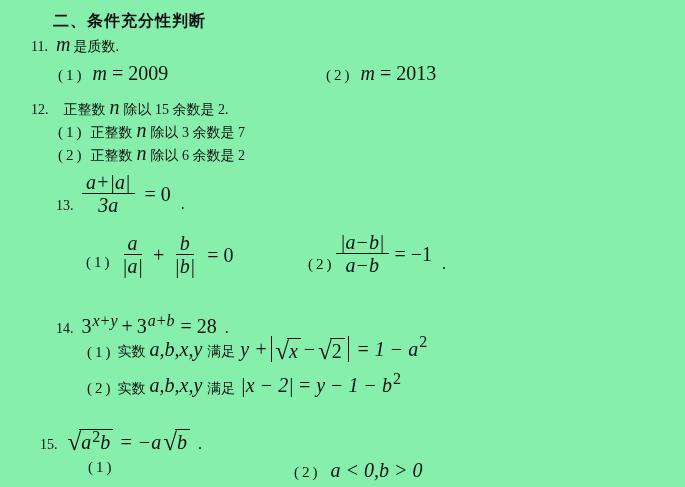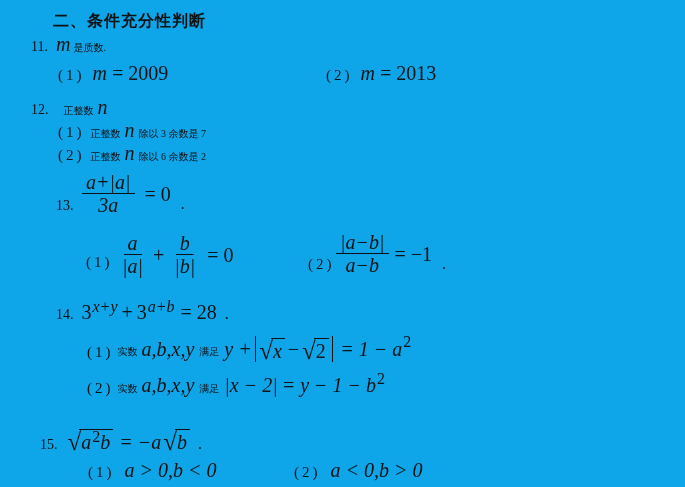--- a/index.html
+++ b/index.html
@@ -1,25 +1,25 @@
 <!DOCTYPE html>
 <html><head>
 <meta charset="utf-8">
 <style>
   html,body { margin:0; padding:0; background:#ffffff; }
-  .page { position:relative; width:685px; height:487px; background:#0ea5e9; color:#111;
+  .page { position:relative; width:685px; height:487px; background:#86efac; color:#111;
           font-family:"Liberation Serif","DejaVu Serif",serif; overflow:hidden; }
 
   .row  { position:absolute; display:flex; align-items:baseline; white-space:nowrap; }
   .rowc { align-items:center;justify-content:flex-end; }
 
   .title { position:absolute; font-size:16px; font-weight:bold; letter-spacing:1px;
            font-family:"Liberation Serif","DejaVu Serif",serif; }
 
-  .cjk   { font-size:10px; font-style:normal; }
+  .cjk   { font-size:14px; font-style:normal; }
   .pnum  { font-size:14px; font-style:normal; }
   .plabel{ position:static; font-size:15px; letter-spacing:3px; font-style:normal; }
   .abslabel { position:absolute; font-size:15px; letter-spacing:3px; }
 
   .math  { font-size:20px; font-style:italic; }
   .up    { font-style:normal; }
   .msup  { font-size:16px; position:relative; top:-7px; margin-left:1px; }
 
   .frac  { display:inline-flex; flex-direction:column; align-items:center; text-align:center; }
   .fnum  { display:block; line-height:21px; padding:0 4px 0 4px; border-bottom:1.4px solid #111; }
@@ -46,21 +46,21 @@
   .pos-11c2 {left:326px; top:62px}
   .pos-12s  {left:31px; top:96px}
   .pos-12c1 {left:58px; top:119px}
   .pos-12c2 {left:58px; top:142px}
   .pos-n13  {left:56px; top:198px; position:absolute;}
   .pos-13s  {left:82px; top:172px}
   .pos-l13c1{left:86px;  top:254px}
   .pos-13c1 {left:118px; top:233px}
   .pos-l13c2{left:308px; top:256px}
   .pos-13c2 {left:336px; top:232px}
-  .pos-14s  {left:56px; top:301px}
+  .pos-14s  {left:56px; top:315px}
   .pos-14c1 {left:87px; top:336px}
   .pos-14c2 {left:87px; top:374px}
   .pos-15s  {left:40px; top:428px}
   .pos-15c1 {left:88px;  top:459px}
   .pos-15c2 {left:294px; top:459px}
 </style>
 </head>
 <body>
 
 <div class="page">
@@ -80,20 +80,21 @@
   <div class="row pos-11c2">
     <span class="plabel">(2)</span>
     <span class="math ml8">m</span>
     <span class="math up ml5">= 2013</span>
   </div>
 
   <div class="row pos-12s">
     <span class="pnum">12.</span>
     <span class="cjk ml15">正整数</span>
     <span class="math ml4">n</span>
+    <span class="cjk ml4">除以 15 余数是 2.</span>
   </div>
   <div class="row pos-12c1">
     <span class="plabel">(1)</span>
     <span class="cjk ml6">正整数</span>
     <span class="math ml4">n</span>
     <span class="cjk ml4">除以 3 余数是 7</span>
   </div>
   <div class="row pos-12c2">
     <span class="plabel">(2)</span>
     <span class="cjk ml6">正整数</span>
@@ -181,20 +182,19 @@
     </span>
     <span class="math ml6">= −a</span>
     <span class="sqrt ml2">
       <span class="rad">√</span>
       <span class="rc math">b</span>
     </span>
     <span class="period ml8">.</span>
   </div>
   <div class="row pos-15c1">
     <span class="plabel">(1)</span>
-    <span class="math ml10">a &gt; 0,b &lt; 0</span>
   </div>
   <div class="row pos-15c2">
     <span class="plabel">(2)</span>
     <span class="math ml10">a &lt; 0,b &gt; 0</span>
   </div>
 
 </div>
 
 </body></html>

